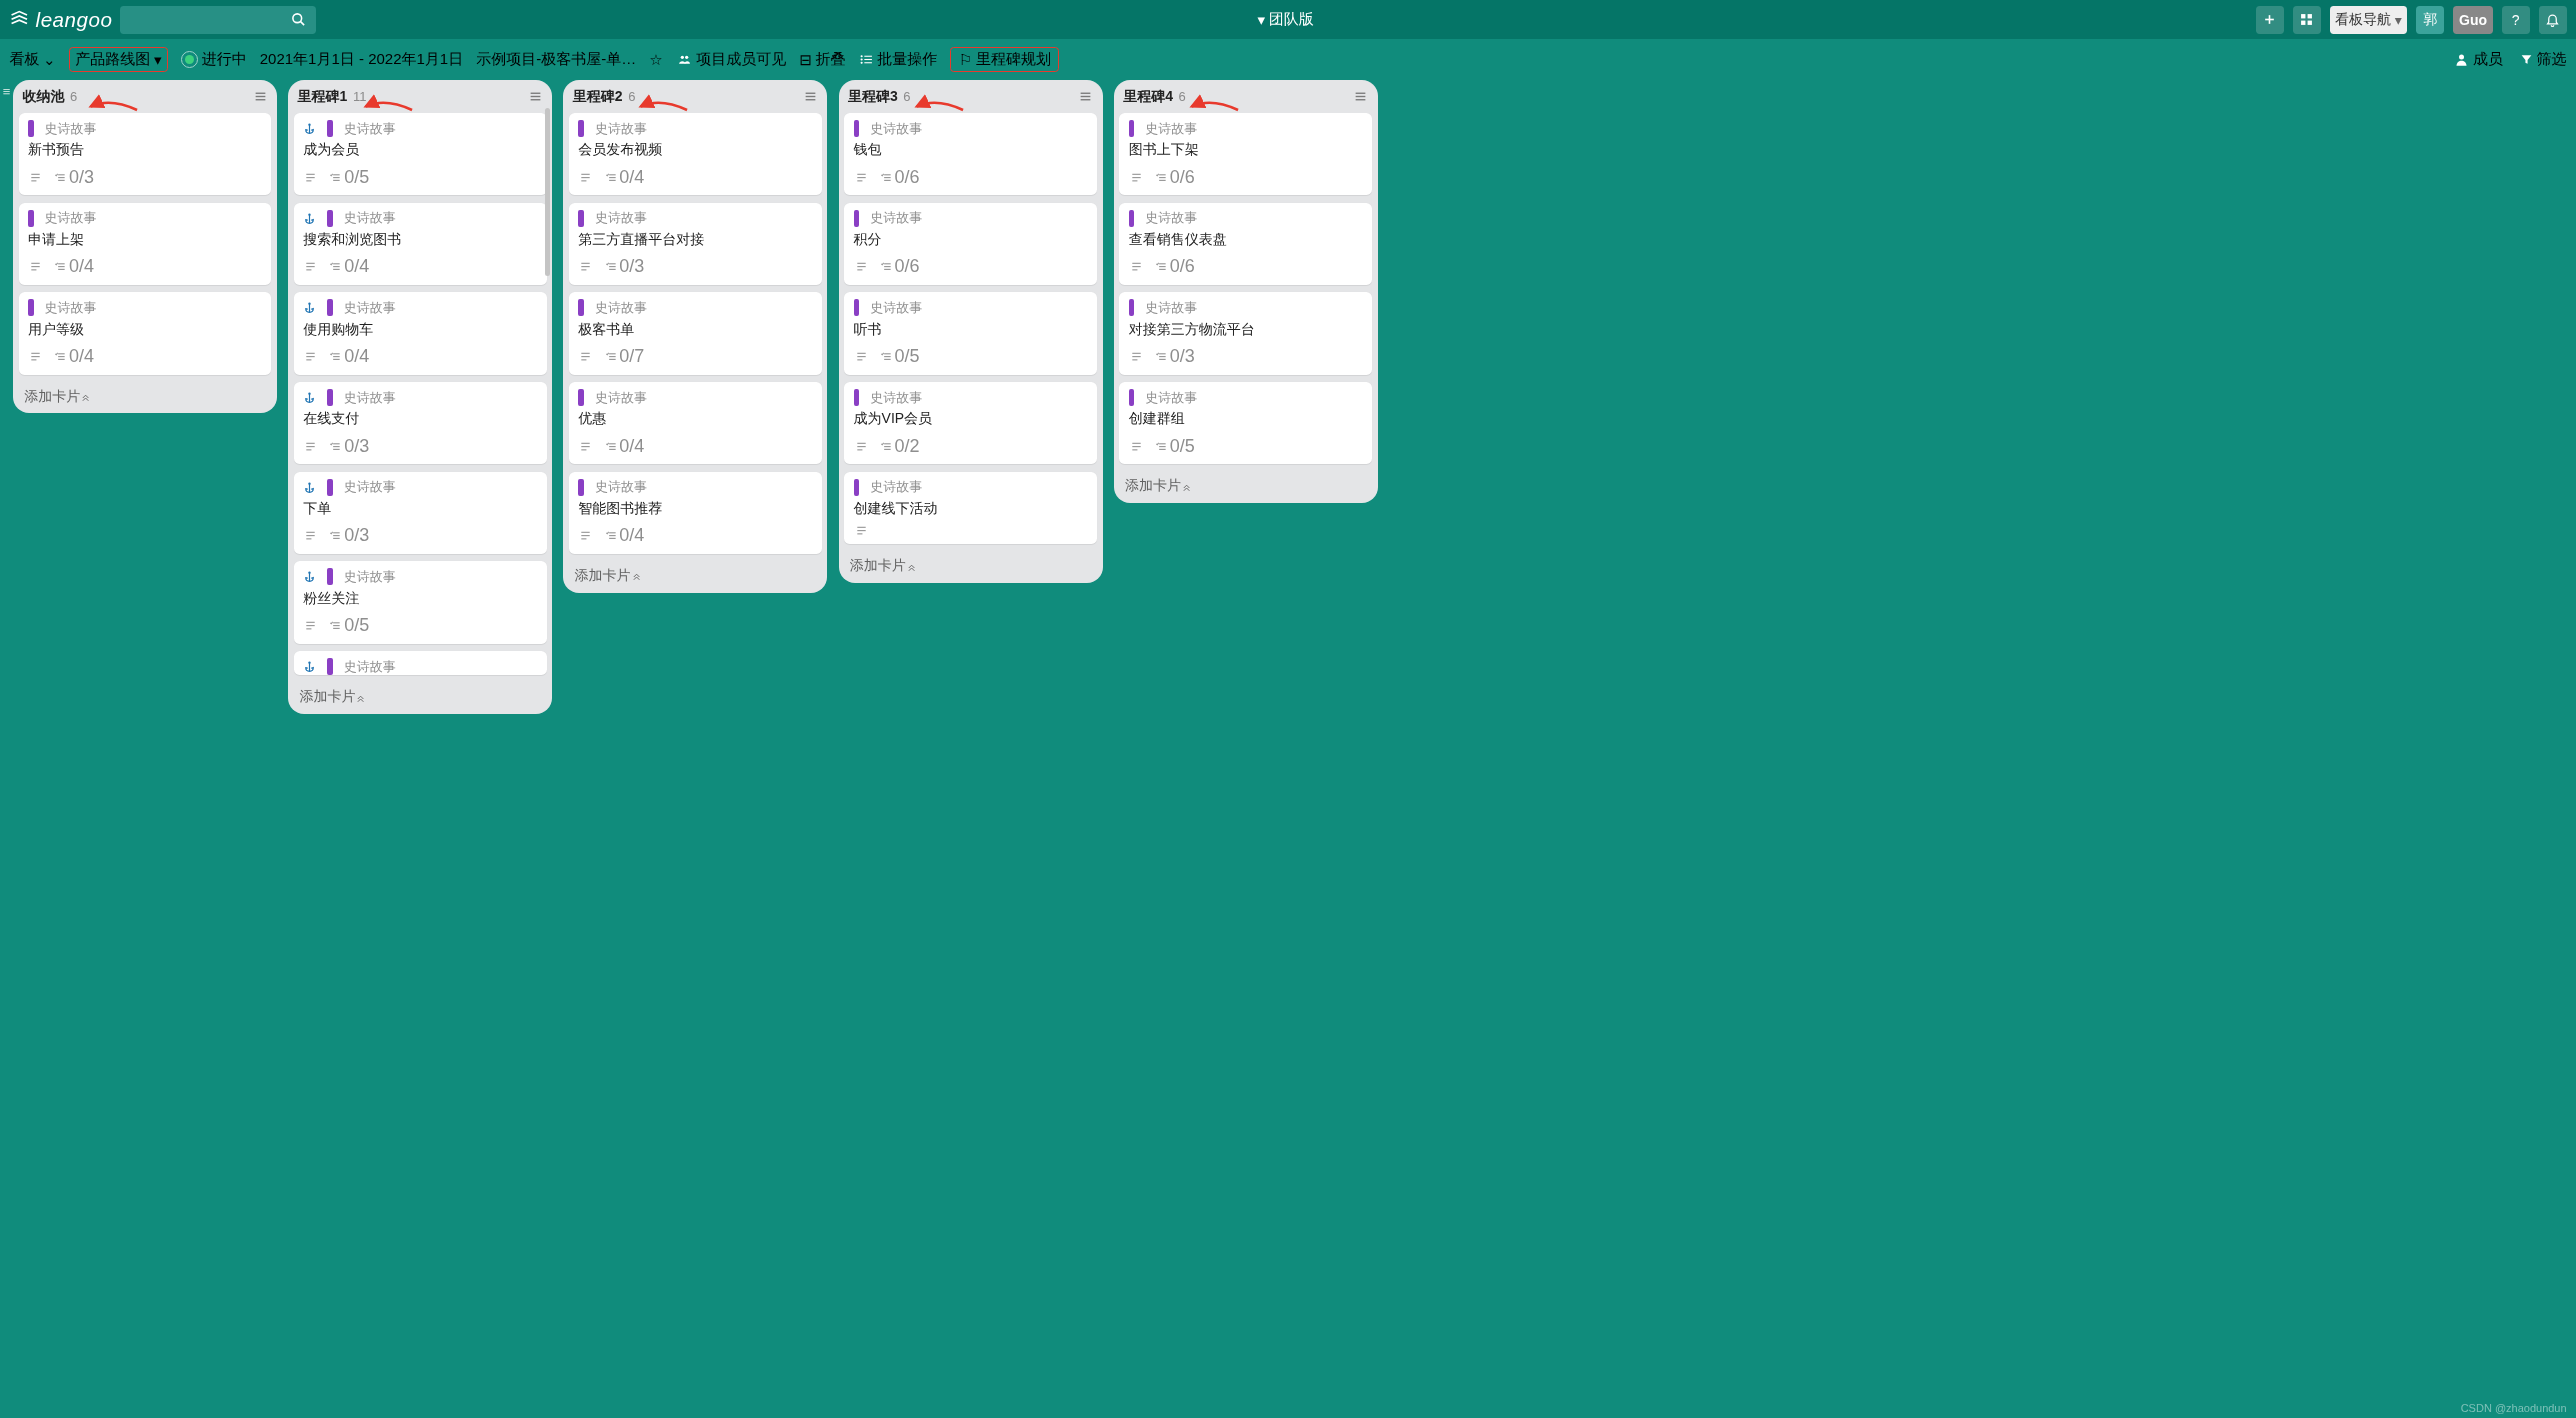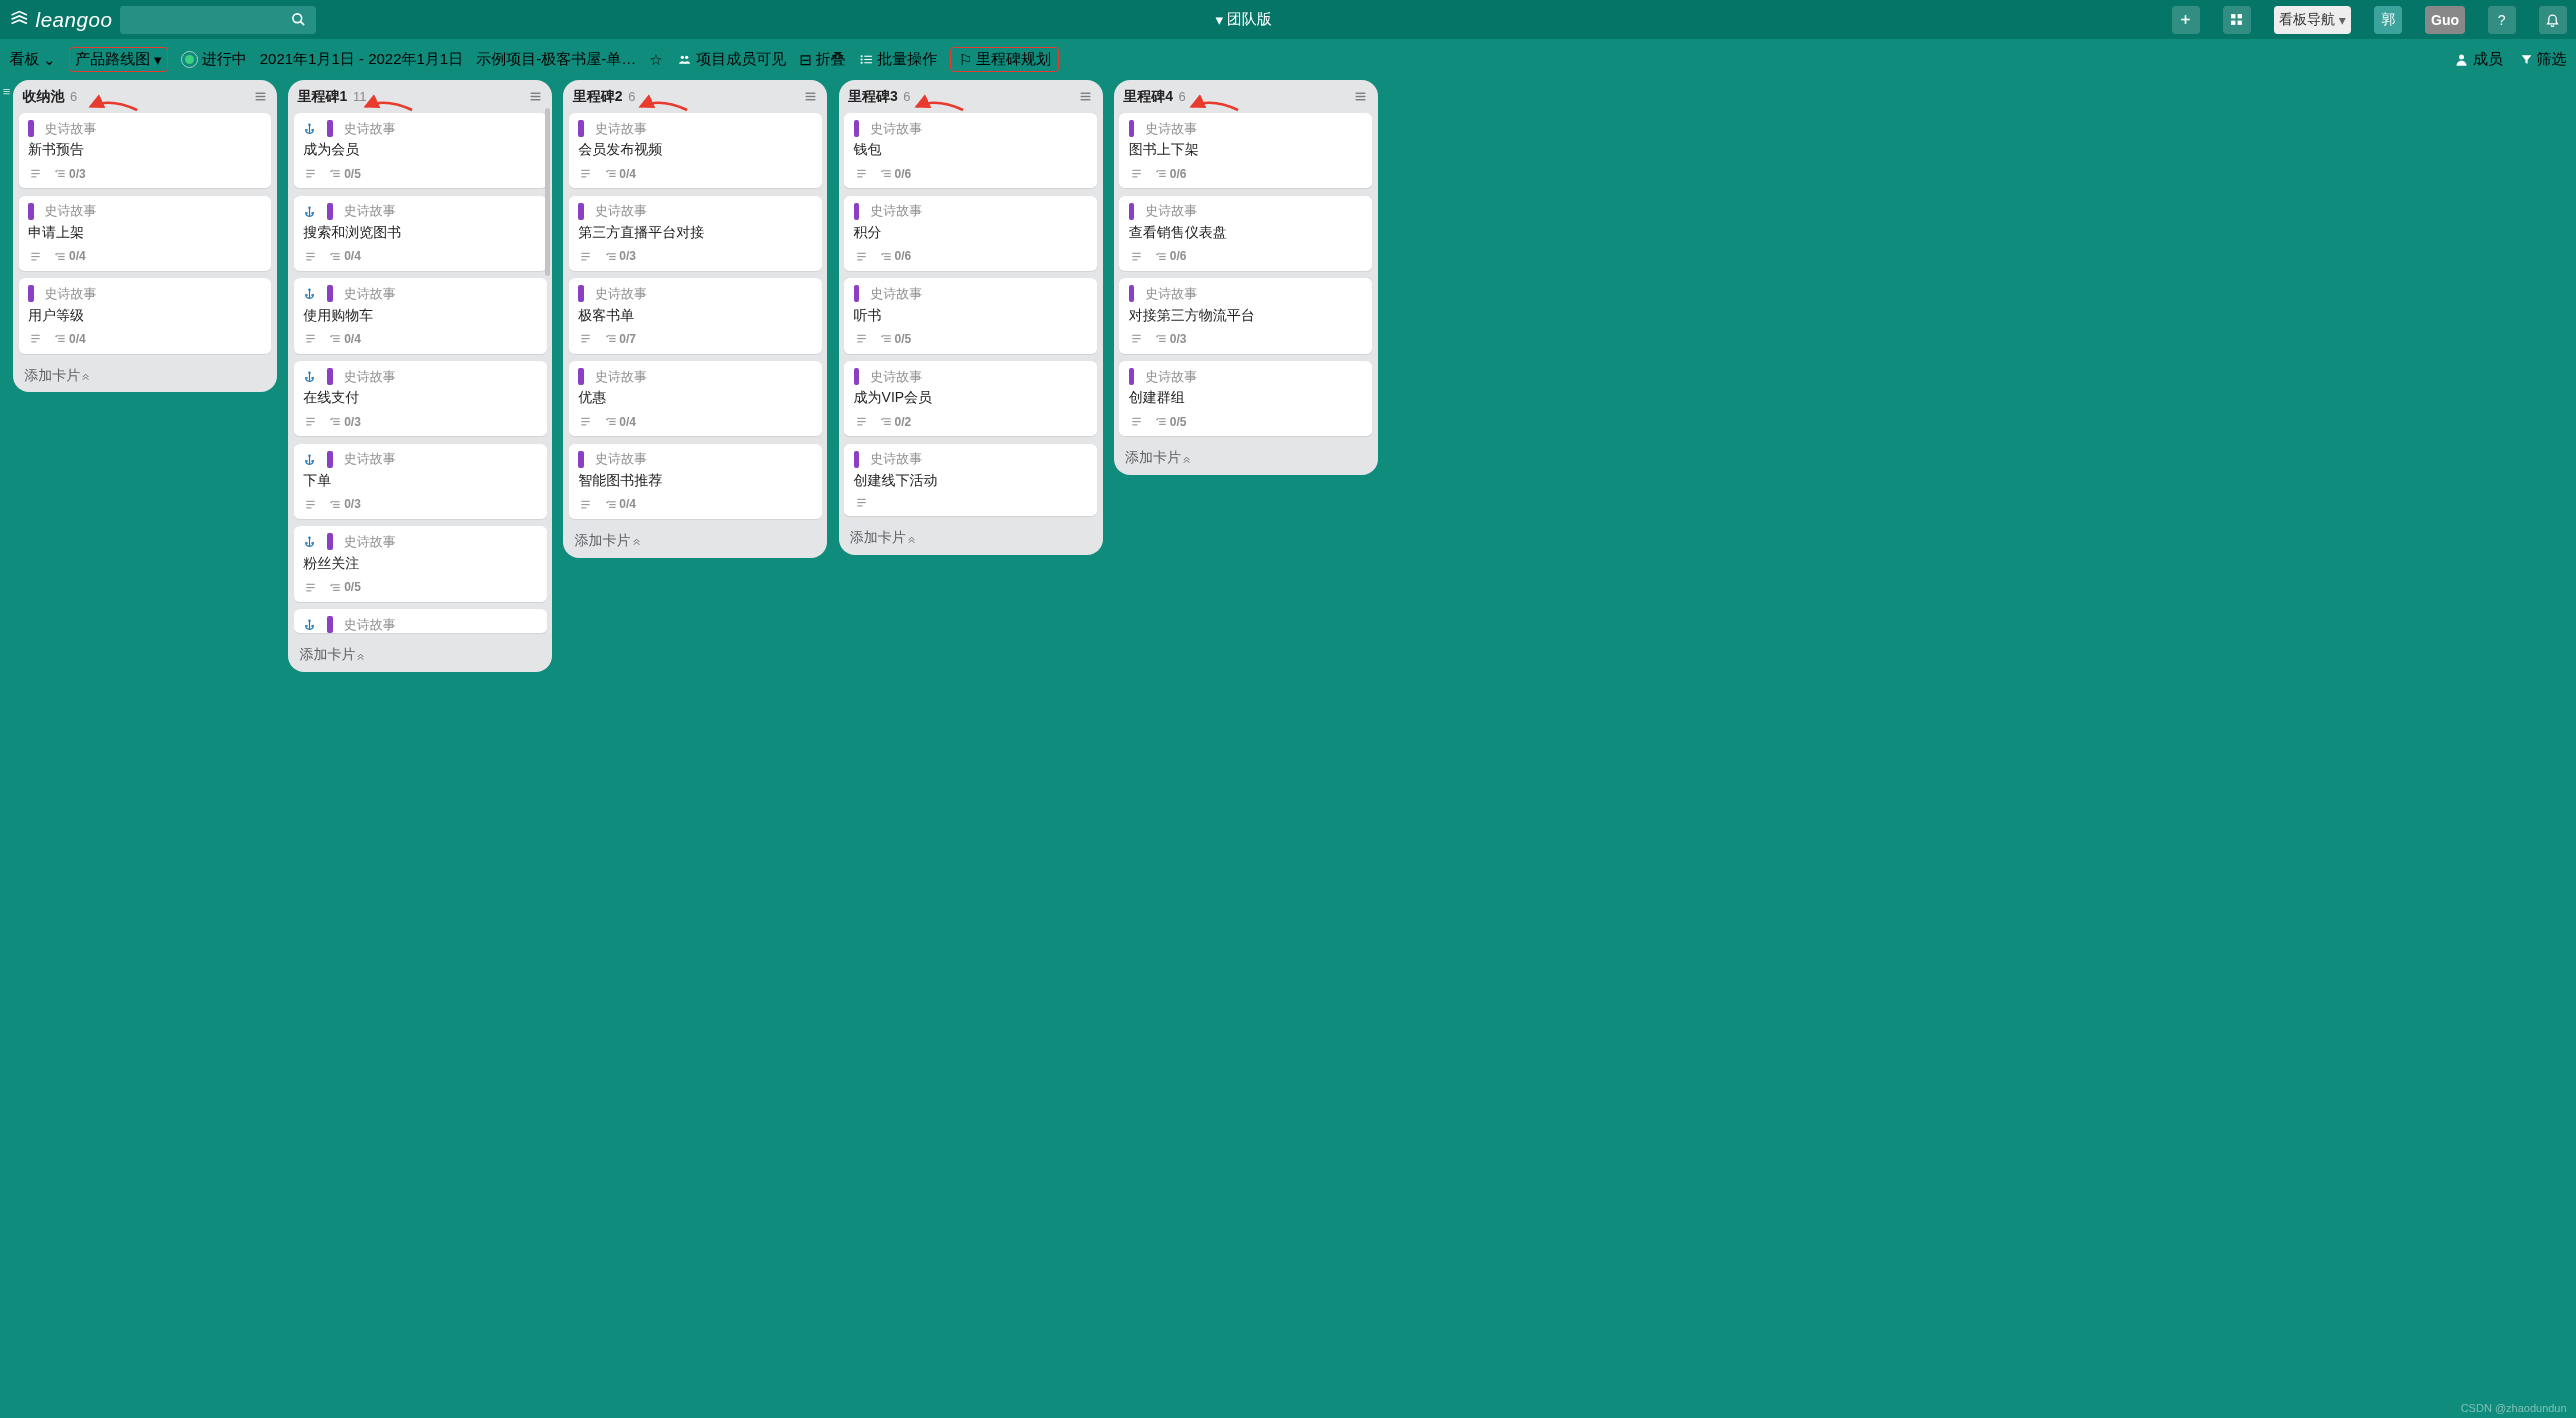--- a/index.html
+++ b/index.html
@@ -5,21 +5,21 @@
 * { margin:0; padding:0; box-sizing:border-box; font-family:"Helvetica Neue",Arial,"PingFang SC","Microsoft YaHei",sans-serif; }
 body { background:#108c7c; overflow:hidden; height:100vh; }
 
 
 .topbar { height:39px; background:#057567; display:flex; align-items:center; color:#fff; padding:0 9.4px; gap:7.5px; }
 .logo-wrap { display:flex; align-items:center; gap:5.6px; font-size:20.6px; font-weight:500; letter-spacing:0.5px;font-style:italic; }
 .logo-mark { width:20.6px; height:20.6px; display:flex; align-items:center; justify-content:center; }
 .search-box { background:#279085; border-radius:3.7px; height:28px; width:196px; display:flex; align-items:center; justify-content:flex-end; padding:0 9.4px; }
 .topbar-center { flex:1; display:flex; align-items:center; justify-content:center; }
 .team-btn { display:flex; align-items:center; gap:3.7px; font-size:15px; color:#fff; cursor:pointer; }
-.topbar-right { display:flex; align-items:center; gap:23px; }
+.topbar-right { display:flex; align-items:center; gap:9px; }
 .tb-btn { height:28px; min-width:28px; padding:0 5.6px; display:flex; align-items:center; justify-content:center; background:rgba(255,255,255,.18); border-radius:3.7px; color:#fff; cursor:pointer; font-size:14px; }
 .tb-btn.solid { background:#eee; color:#333; }
 .tb-btn.guo { background:#888;font-weight:bold; }
 
 
 .subbar { height:41px; display:flex; align-items:center; color:#000000; padding:0 9.4px; gap:13px; position:relative; }
 .sub-item { display:flex; align-items:center; gap:3.7px; font-size:15px; cursor:pointer; white-space:nowrap; }
 .sub-select { border:1.9px solid #e83a2d; border-radius:3.7px; padding:1.9px 5.6px; }
 .status-badge { border:1.9px solid #9fd2cb; border-radius:50%; width:17px; height:17px; display:flex; align-items:center; justify-content:center; position:relative; }
 .status-badge::after { content:""; width:9.4px; height:9.4px; border-radius:50%; background:#3dd17f; }
@@ -39,21 +39,21 @@
 .arrow svg { width:51px; height:28px; }
 
 .col-body { display:flex; flex-direction:column; gap:7.5px; padding:0 5.6px 5.6px; overflow-y:auto; }
 .card { background:#fff; border-radius:5.6px; padding:6.5px 9.4px 7.5px; box-shadow:0 0.9px 0.9px rgba(0,0,0,.08); cursor:pointer; }
 .card.partial { padding-bottom:0; max-height:24px; overflow:hidden; }
 .tag-row { display:flex; align-items:center; gap:11px; margin-bottom:3.7px; }
 .anchor-ic { color:#1f74b3; font-size:13px; }
 .lbl-bar { width:5.6px; height:17px; background:#8a3fc4; border-radius:1.9px; }
 .tag-txt { color:#8e8e8e; font-size:13px; }
 .card-title { font-size:14px; color:#222; margin:3.7px 0 7.5px; }
-.meta-row { display:flex; align-items:center; gap:11.2px; color:#8e8e8e; font-size:12px;font-weight:bold; }
+.meta-row { display:flex; align-items:center; gap:11.2px; color:#8e8e8e; font-size:18px; }
 .meta-row .mi { display:flex; align-items:center; gap:2.8px; }
 
 .col-foot { display:flex; align-items:center; padding:7.5px 11.2px; color:#616161; font-size:14px; cursor:pointer; }
 .col-foot .chev { font-size:13px; color:#616161; }
 
 
 .scroll-ind { width:5.6px; background:#c4c4c4; border-radius:2.8px; position:absolute; right:1.9px; top:28px; }
 
 
 .wm { position:fixed; right:9.4px; bottom:3.7px; font-size:11px; color:rgba(255,255,255,.45); }

